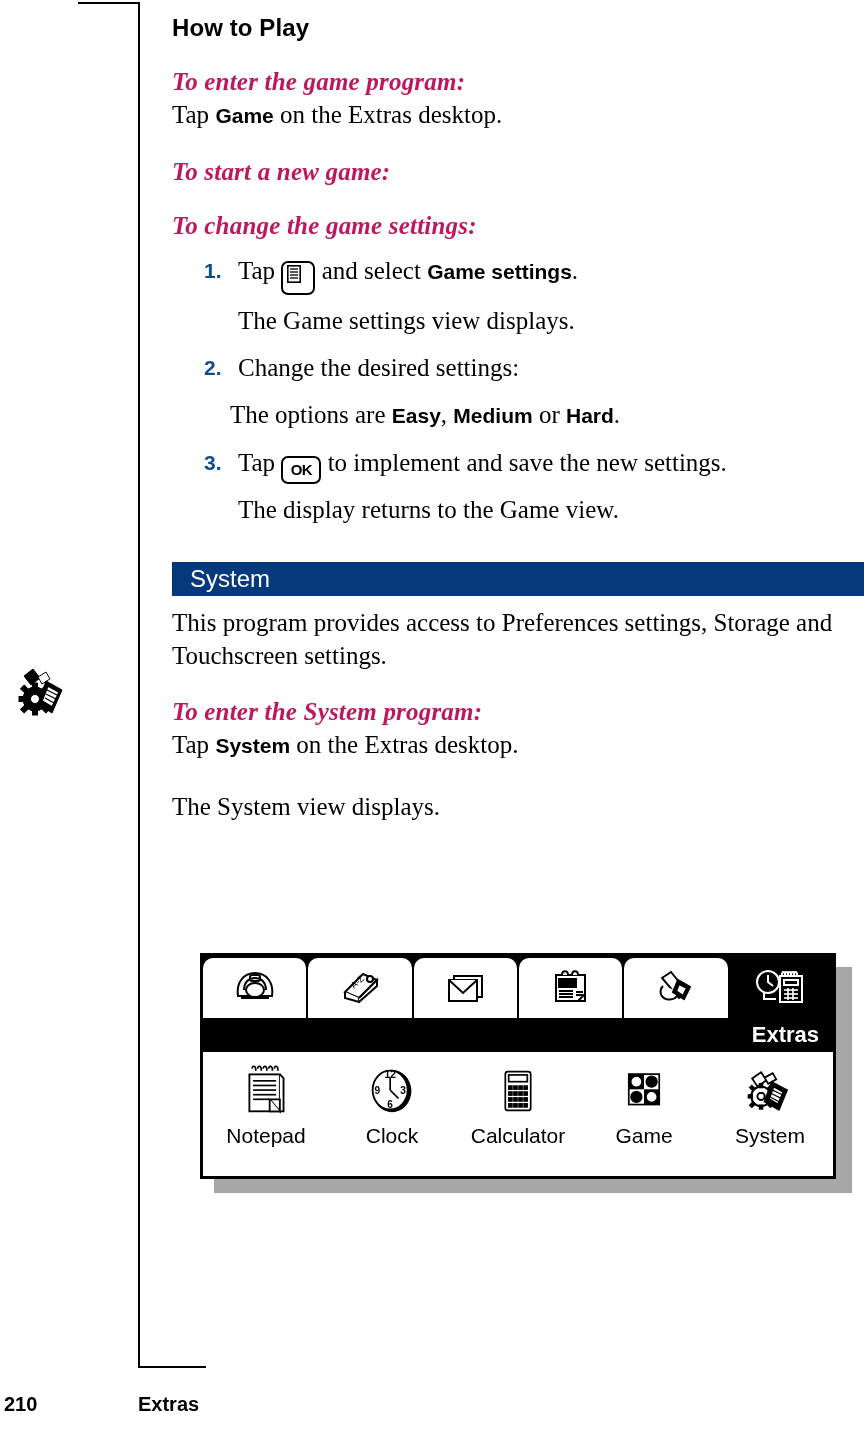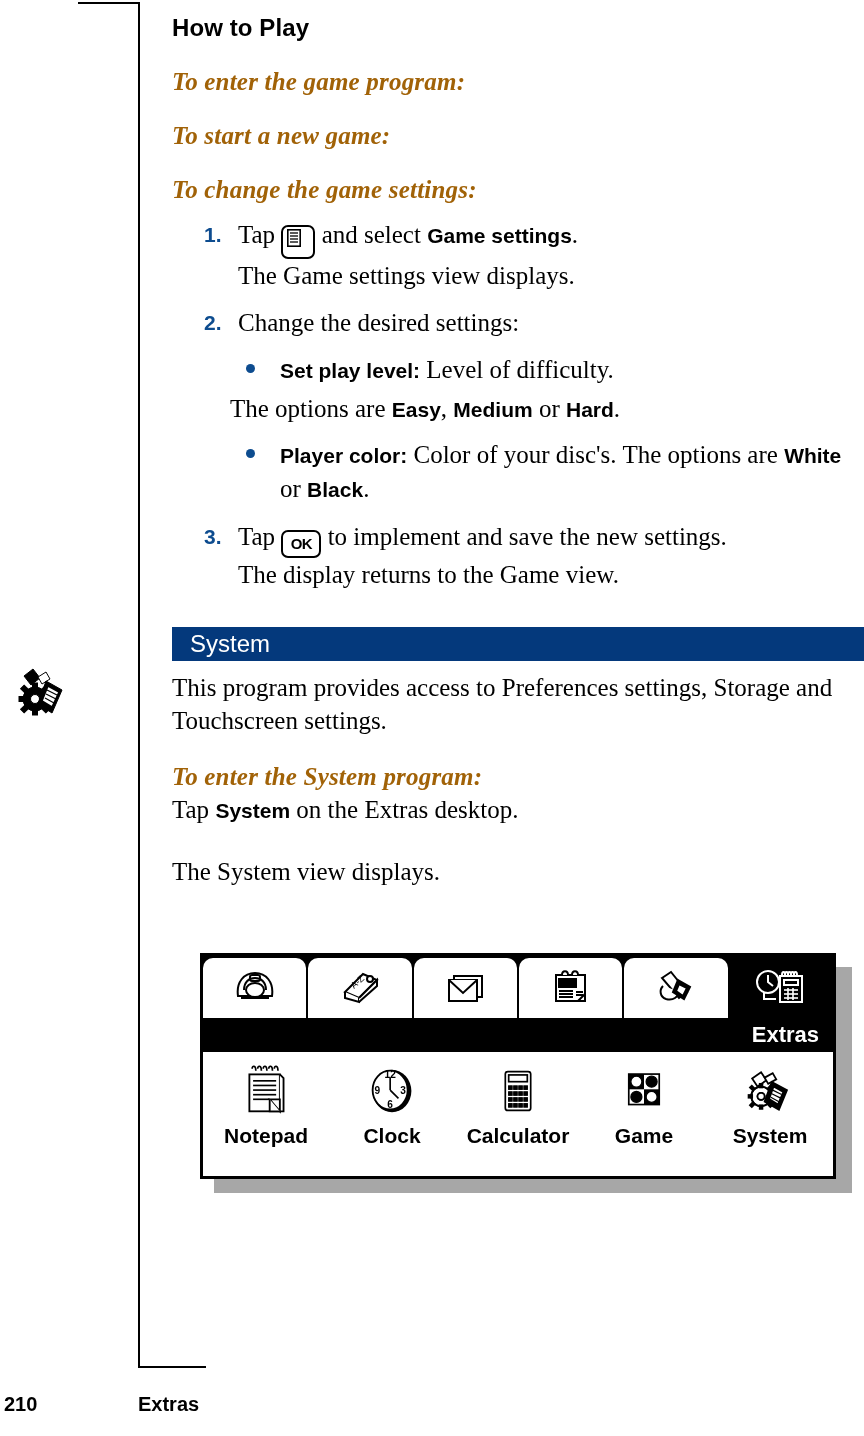--- a/index.html
+++ b/index.html
@@ -66,21 +66,21 @@
     font-size: 24px;
     margin: 0;
     padding: 12px 0 0 0;
     letter-spacing: 0.1px;
   }
 
   .blue-head {
     font-family: "Liberation Serif", serif;
     font-style: italic;
     font-weight: bold;
-    color: #a16207;
+    color: #be185d;
     font-size: 25px;
     margin: 26px 0 0 0;
     letter-spacing: 0.2px;
   }
 
   p.body {
     font-size: 25px;
     line-height: 33px;
     margin: 2px 0 0 0;
   }
@@ -104,21 +104,21 @@
     position: absolute;
     left: 32px;
     top: 0;
     font-family: "Liberation Sans", sans-serif;
     font-weight: bold;
     font-size: 21px;
     color: #0d4c8f;
   }
   .numitem .sub {
     display: block;
-    margin-top: 0;
+    margin-top: 9px;
   }
 
   
   .bullist { margin: 14px 0 0 0; padding: 0; list-style: none; }
   .bulitem {
     position: relative;
     padding-left: 42px;
     margin-left: 66px;
     font-size: 25px;
     line-height: 33px;
@@ -248,21 +248,21 @@
   }
   .app {
     display: flex;
     flex-direction: column;
     align-items: center;
     width: 118px;
   }
   .app .glyph { height: 62px; display:flex; align-items:center; justify-content:flex-end; }
   .app .caption {
     font-family: "Liberation Sans", sans-serif;
-    font-weight: bold;
+    font-weight: normal;
     font-size: 21px;
     margin-top: 2px;
     white-space: nowrap;
   }
 
   
   #footer {
     position: absolute;
     left: 0;
     top: 1393px;
@@ -313,20 +313,21 @@
       </g>
     </g>
   </svg>
 </div>
 
 <div id="content">
 
   <h2 class="section-title">How to Play</h2>
 
   <div class="blue-head">To enter the game program:</div>
+  <p class="body"><span>Tap </span><span class="b">Game</span><span> on the Extras desktop.</span></p>
 
   <div class="blue-head">To start a new game:</div>
 
   <div class="blue-head">To change the game settings:</div>
 
   <ul class="numlist">
 
     <li class="numitem">
       <span class="num">1.</span><span>Tap </span><span class="key menu"><svg viewBox="0 0 14 18" width="14" height="18">
             <rect x="0.8" y="0.8" width="12.4" height="16.4" fill="#fff" stroke="#000" stroke-width="1.6"></rect>
@@ -339,28 +340,22 @@
           </svg></span><span> and select </span><span class="b">Game settings</span><span>.</span>
       <span class="sub">The Game settings view displays.</span>
     </li>
 
     <li class="numitem">
       <span class="num">2.</span><span>Change the desired settings:</span>
     </li>
   </ul>
 
   <ul class="bullist">
-    <li class="bulitem">
-      <span class="dot"></span><span class="b">Set play level:</span><span> Level of difficulty.</span>
-    </li>
     <li class="bul-follow"><span>The options are </span><span class="b">Easy</span><span>, </span><span class="b">Medium</span><span> or </span><span class="b">Hard</span><span>.</span></li>
 
-    <li class="bulitem">
-      <span class="dot"></span><span class="b">Player color:</span><span> Color of your disc's. The options are </span><span class="b">White</span><span> or </span><span class="b">Black</span><span>.</span>
-    </li>
   </ul>
 
   <ul class="numlist">
     <li class="numitem">
       <span class="num">3.</span><span>Tap </span><span class="key ok">OK</span><span> to implement and save the new settings.</span>
       <span class="sub">The display returns to the Game view.</span>
     </li>
   </ul>
 
   <div class="banner">System</div>

